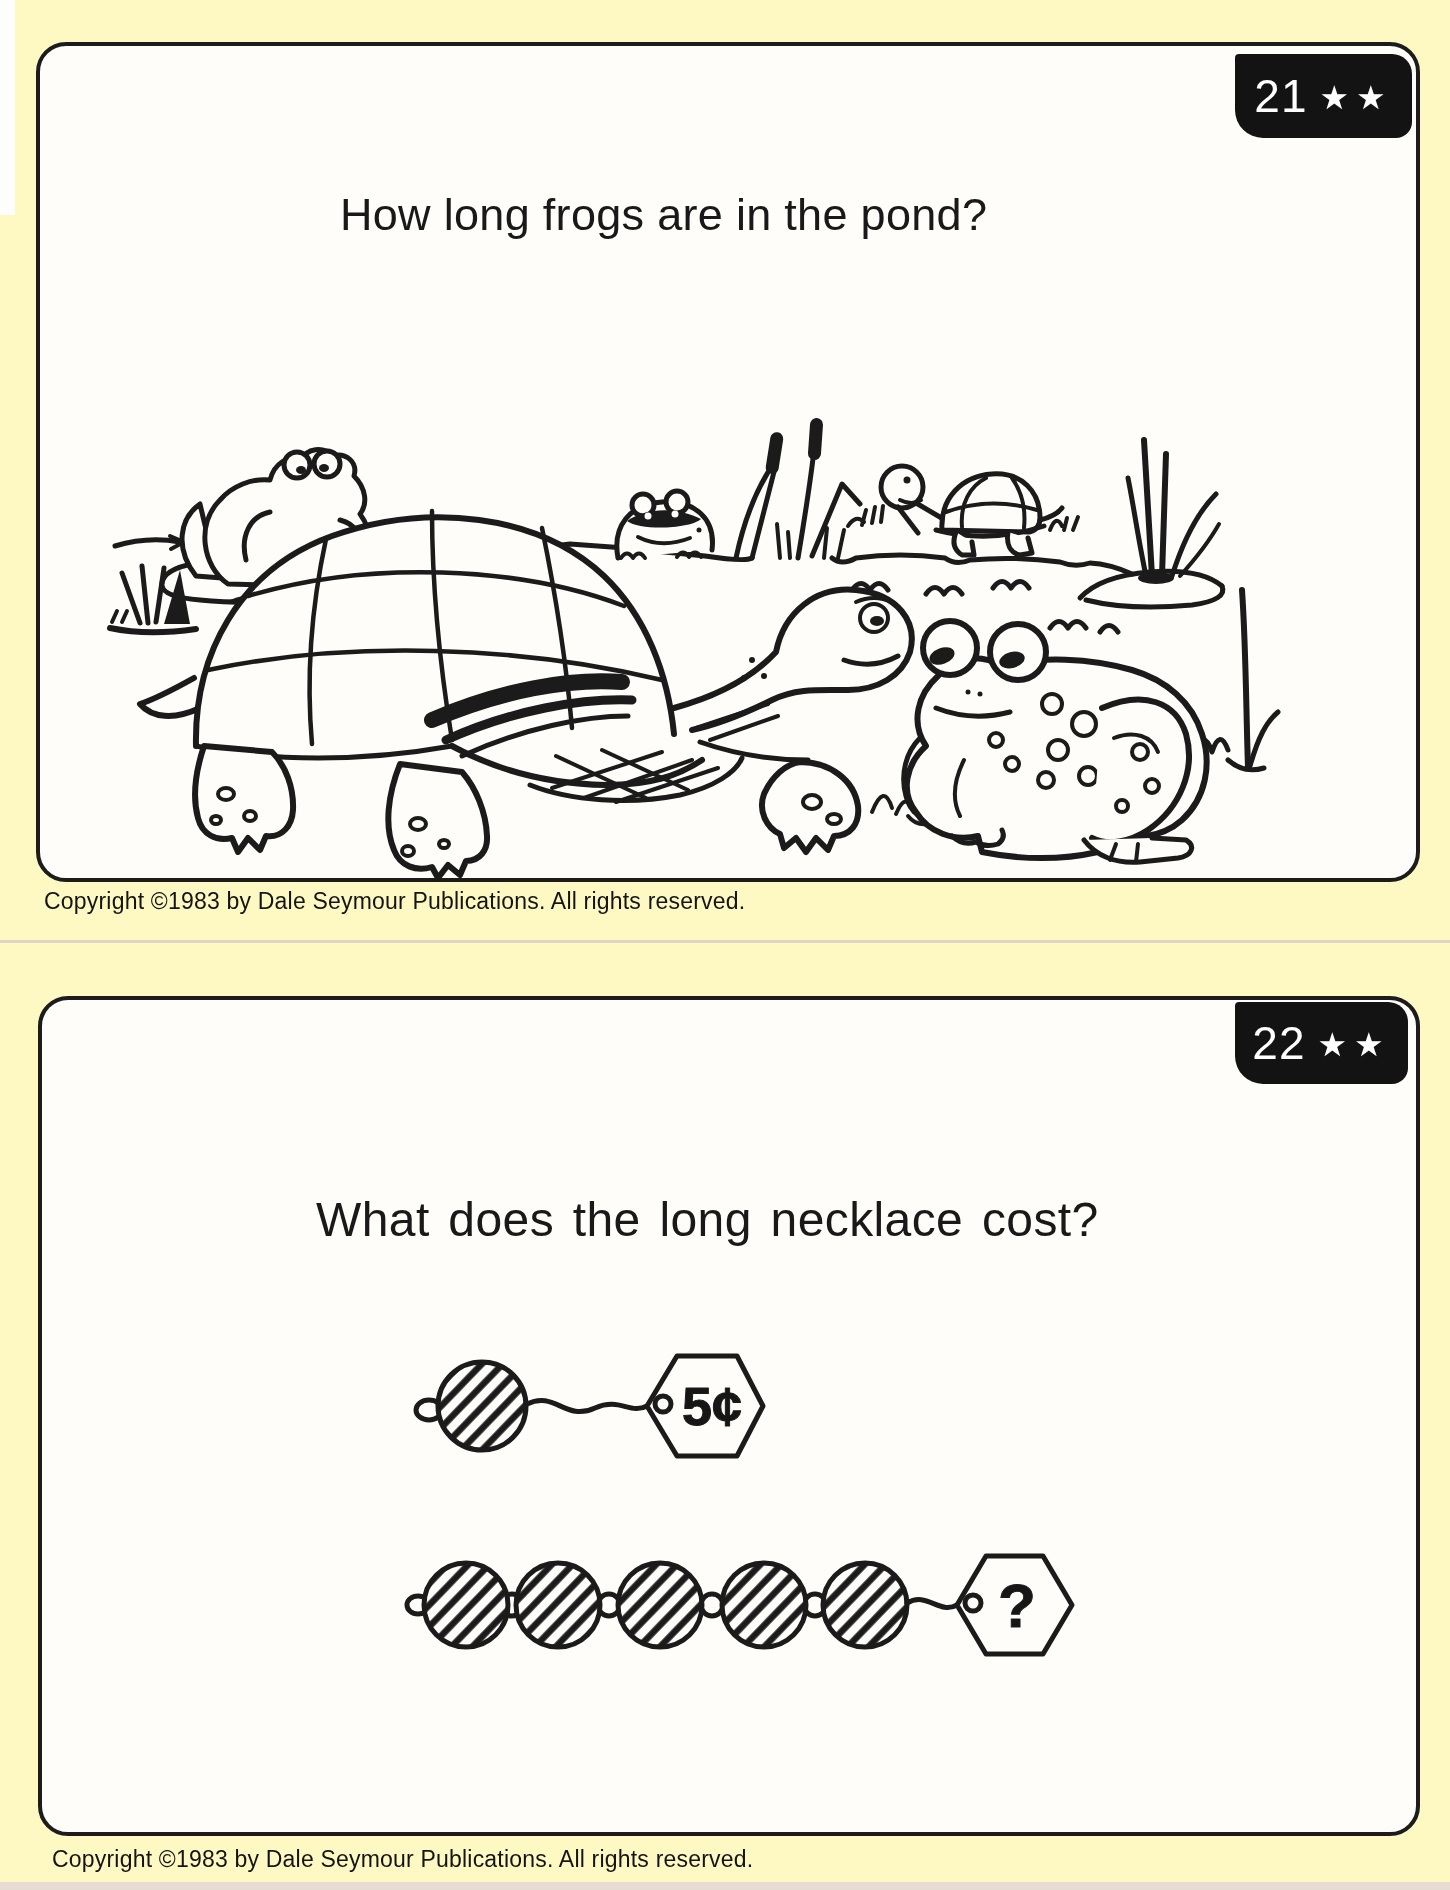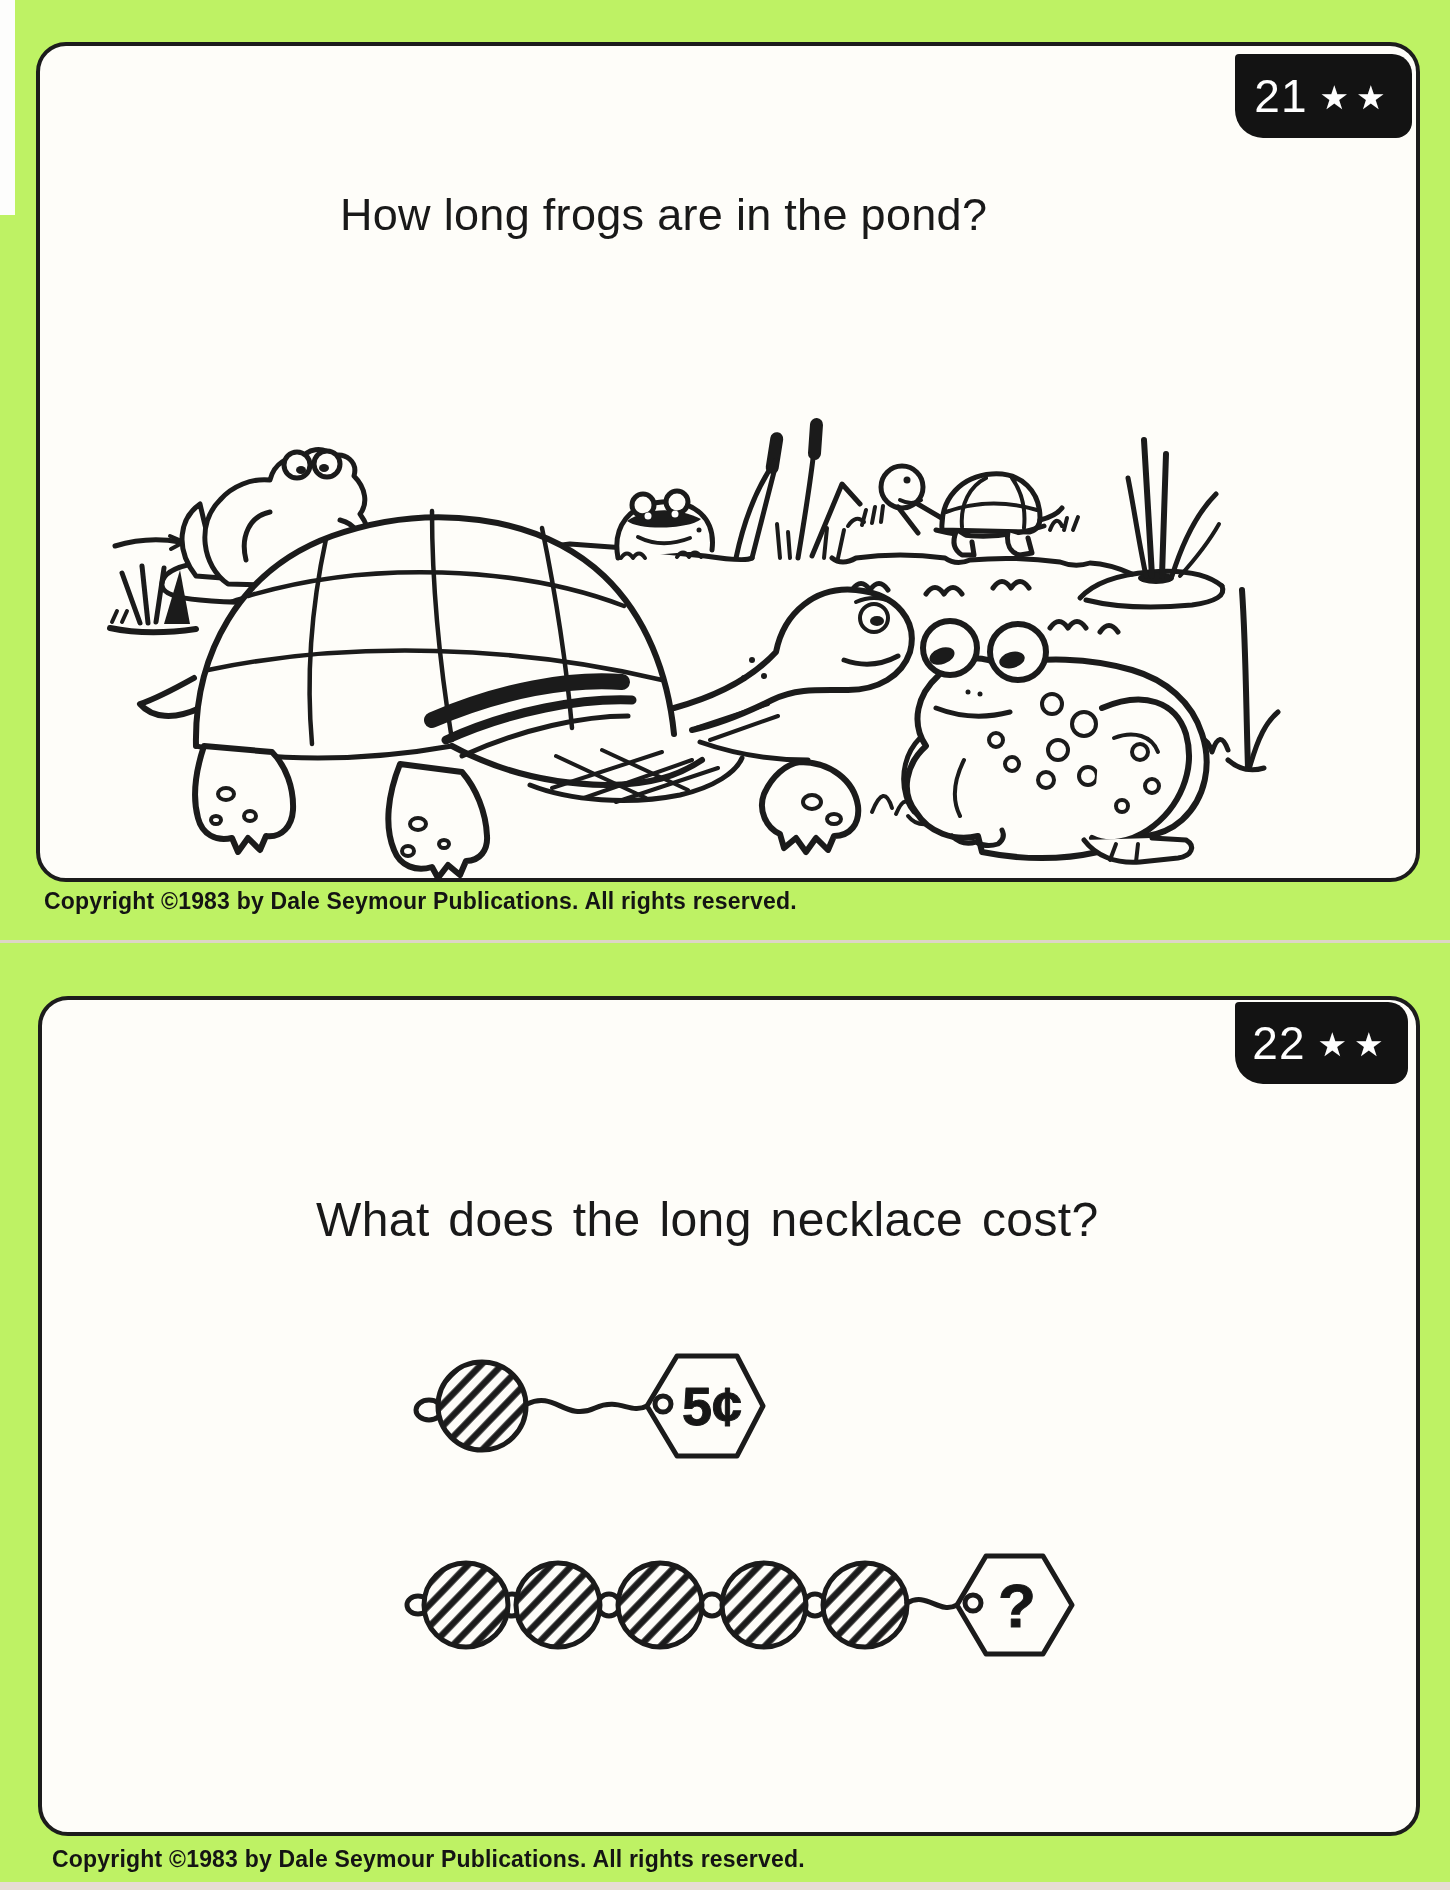--- a/index.html
+++ b/index.html
@@ -1,32 +1,32 @@
 <!DOCTYPE html>
 <html><head>
 <meta charset="utf-8">
 <style>
   html,body{margin:0;padding:0;background:#efece3;}
-  .page{position:relative;width:1450px;height:1890px;background:#bef264;overflow:hidden;
+  .page{position:relative;width:1450px;height:1890px;background:#fef9c3;overflow:hidden;
         font-family:"Liberation Sans", sans-serif;color:#191919;}
   .edge-white{position:absolute;left:0;top:0;width:15px;height:215px;background:#fdfdfc;}
   .seam{position:absolute;left:0;top:940px;width:1450px;height:3px;background:#ddd6c6;}
   .bottom-strip{position:absolute;left:0;top:1882px;width:1450px;height:8px;background:#e7dcd4;}
   .card{position:absolute;background:#fefdf9;border:4px solid #1c1c1c;border-radius:30px;}
   .card1{left:36px;top:42px;width:1376px;height:832px;}
   .card2{left:38px;top:996px;width:1374px;height:832px;}
   .badge{position:absolute;background:#131313;display:flex;align-items:center;justify-content:center;
          gap:12px;border-radius:4px 20px 16px 28px;}
   .badge1{left:1235px;top:54px;width:177px;height:84px;}
   .badge2{left:1235px;top:1002px;width:173px;height:82px;}
   .badge-num{color:#fff;font-size:46px;letter-spacing:1px;}
   .badge-stars{color:#fff;font-size:33px;letter-spacing:7px;margin-top:2px;}
   .problem{position:absolute;left:340px;top:182px;font-size:45px;line-height:66px;letter-spacing:.3px;}
   .question{position:absolute;left:316px;top:1192px;font-size:48px;letter-spacing:.4px;word-spacing:5px;}
-  .copyright{position:absolute;font-size:23px;font-weight:700;letter-spacing:.2px;color:#141414;}
+  .copyright{position:absolute;font-size:23px;font-weight:400;letter-spacing:.2px;color:#141414;}
   .copy1{left:44px;top:888px;}
   .copy2{left:52px;top:1846px;}
   svg{position:absolute;overflow:visible;}
   .pond{left:100px;top:408px;}
   .neck1{left:415px;top:1336px;}
   .neck2{left:405px;top:1533px;}
   .tag-text{font-family:"Liberation Sans", sans-serif;font-weight:bold;fill:#161616;}
 </style>
 </head>
 <body>

